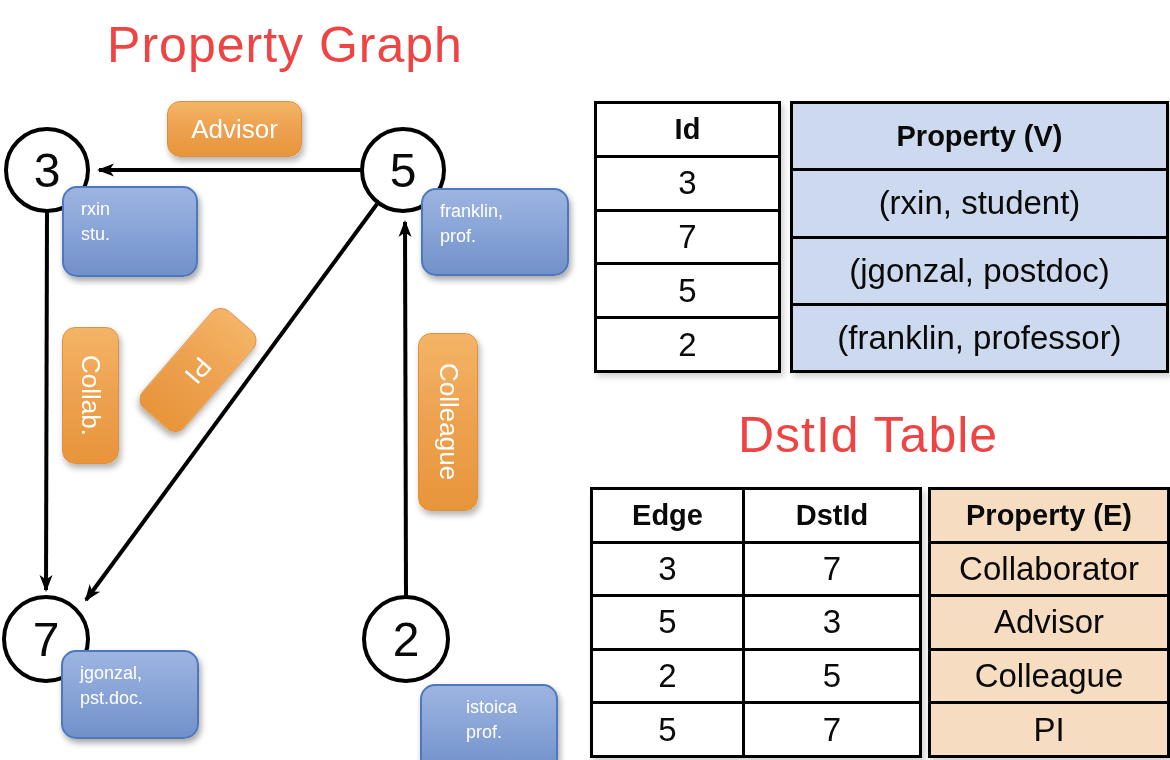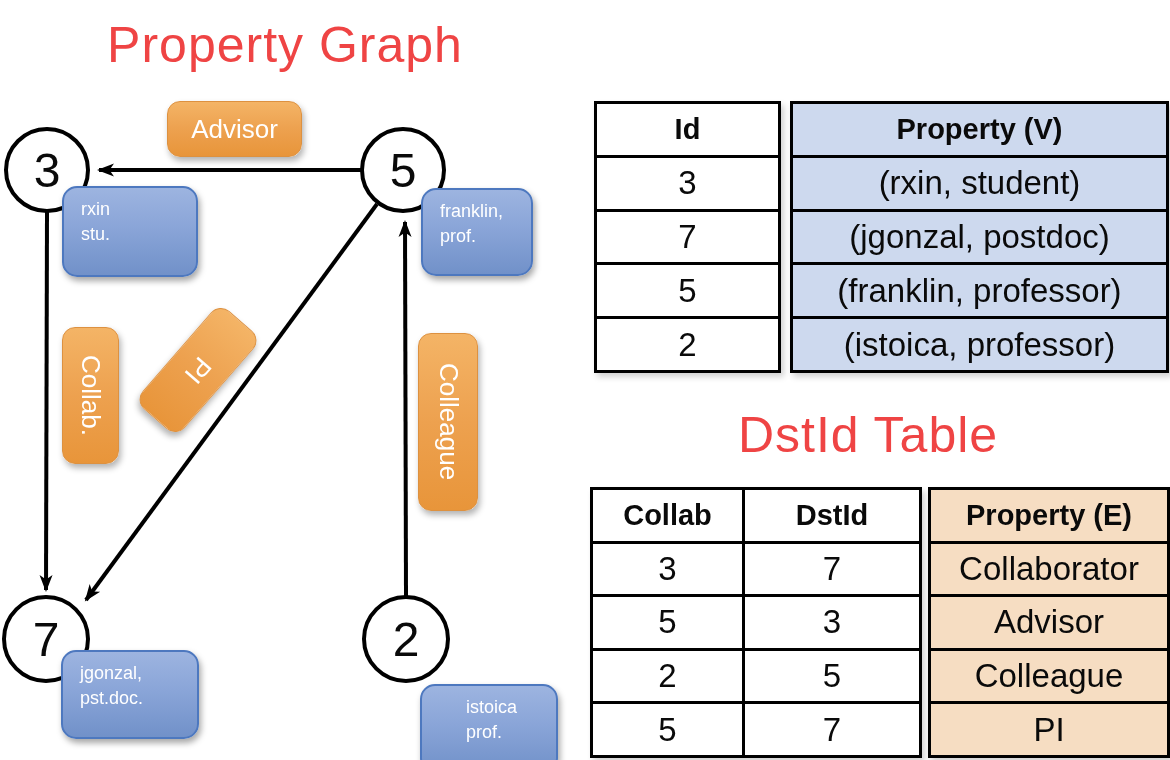--- a/index.html
+++ b/index.html
@@ -87,21 +87,21 @@
 
   <div class="node-label" style="left:2px;   top:125px;">3</div>
   <div class="node-label" style="left:358px; top:125px;">5</div>
   <div class="node-label" style="left:1px;   top:594px;">7</div>
   <div class="node-label" style="left:361px; top:594px;">2</div>
 
   <div class="prop-box" style="left:62px; top:186px; width:136px; height:91px;">
     <div>rxin</div>
     <div>stu.</div>
   </div>
-  <div class="prop-box" style="left:421px; top:188px; width:112px; height:88px;">
+  <div class="prop-box" style="left:421px; top:188px; width:148px; height:88px;">
     <div>franklin,</div>
     <div>prof.</div>
   </div>
   <div class="prop-box" style="left:61px; top:650px; width:138px; height:89px;">
     <div>jgonzal,</div>
     <div>pst.doc.</div>
   </div>
   <div class="prop-box" style="left:420px; top:684px; width:138px; height:89px;padding-left:44px;">
     <div>istoica</div>
     <div>prof.</div>
@@ -137,30 +137,27 @@
       </div>
     <div class="trow">
         <div class="tcell cell-full">(rxin, student)</div>
       </div>
     <div class="trow">
         <div class="tcell cell-full">(jgonzal, postdoc)</div>
       </div>
     <div class="trow">
         <div class="tcell cell-full">(franklin, professor)</div>
       </div>
-    <div class="trow">
-        <div class="tcell cell-full">(istoica, professor)</div>
-      </div>
   </div>
 
   <div class="big-title" style="left:868px; top:406px;">DstId Table</div>
 
   <div class="tbl" style="left:590px; top:487px; width:332px; height:271px;">
     <div class="trow">
-      <div class="tcell hdr cell-src">Collab</div>
+      <div class="tcell hdr cell-src">Edge</div>
       <div class="tcell hdr cell-dst">DstId</div>
     </div>
     <div class="trow">
       <div class="tcell cell-src">3</div>
       <div class="tcell cell-dst">7</div>
     </div>
     <div class="trow">
       <div class="tcell cell-src">5</div>
       <div class="tcell cell-dst">3</div>
     </div>

